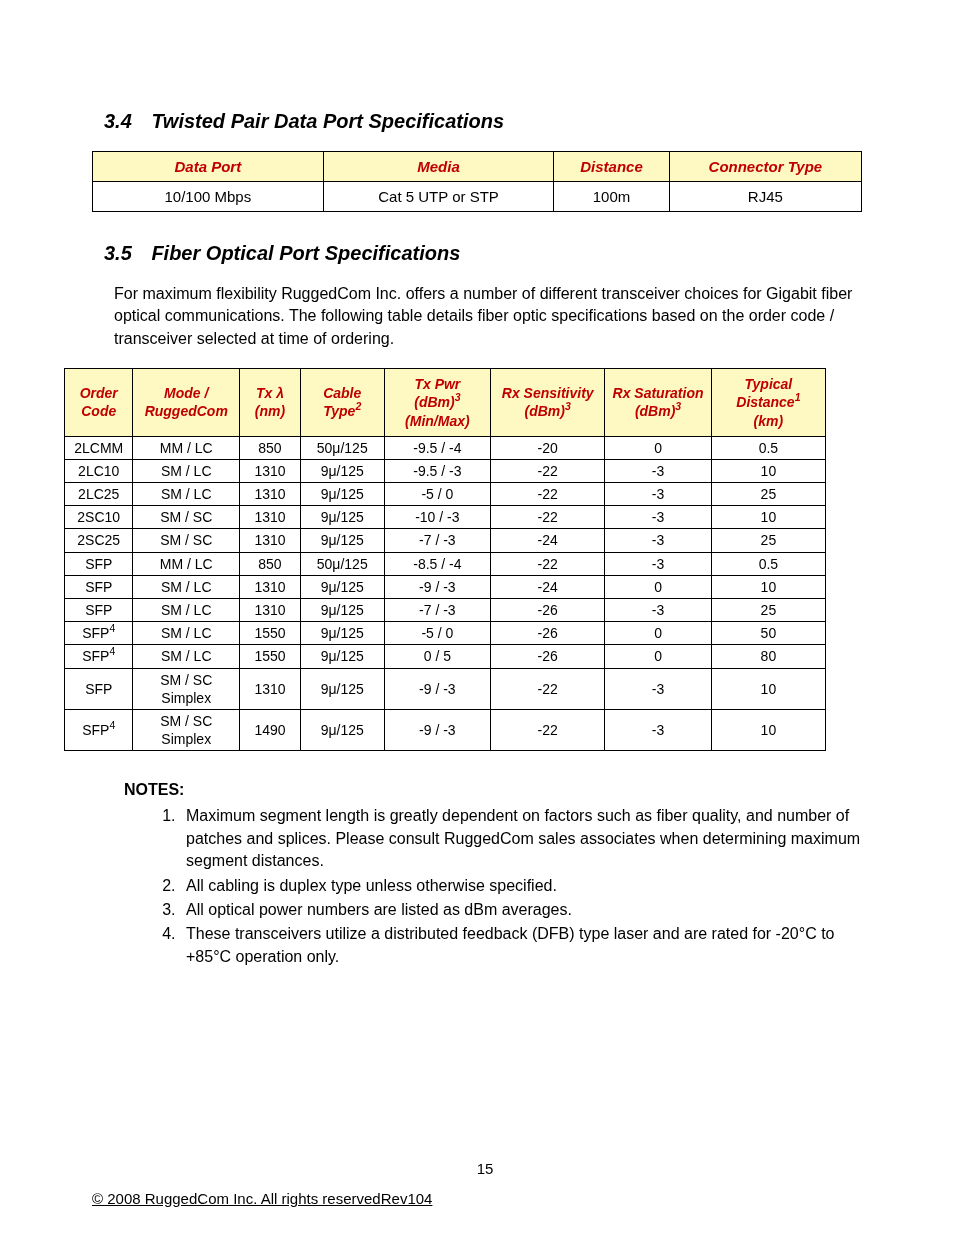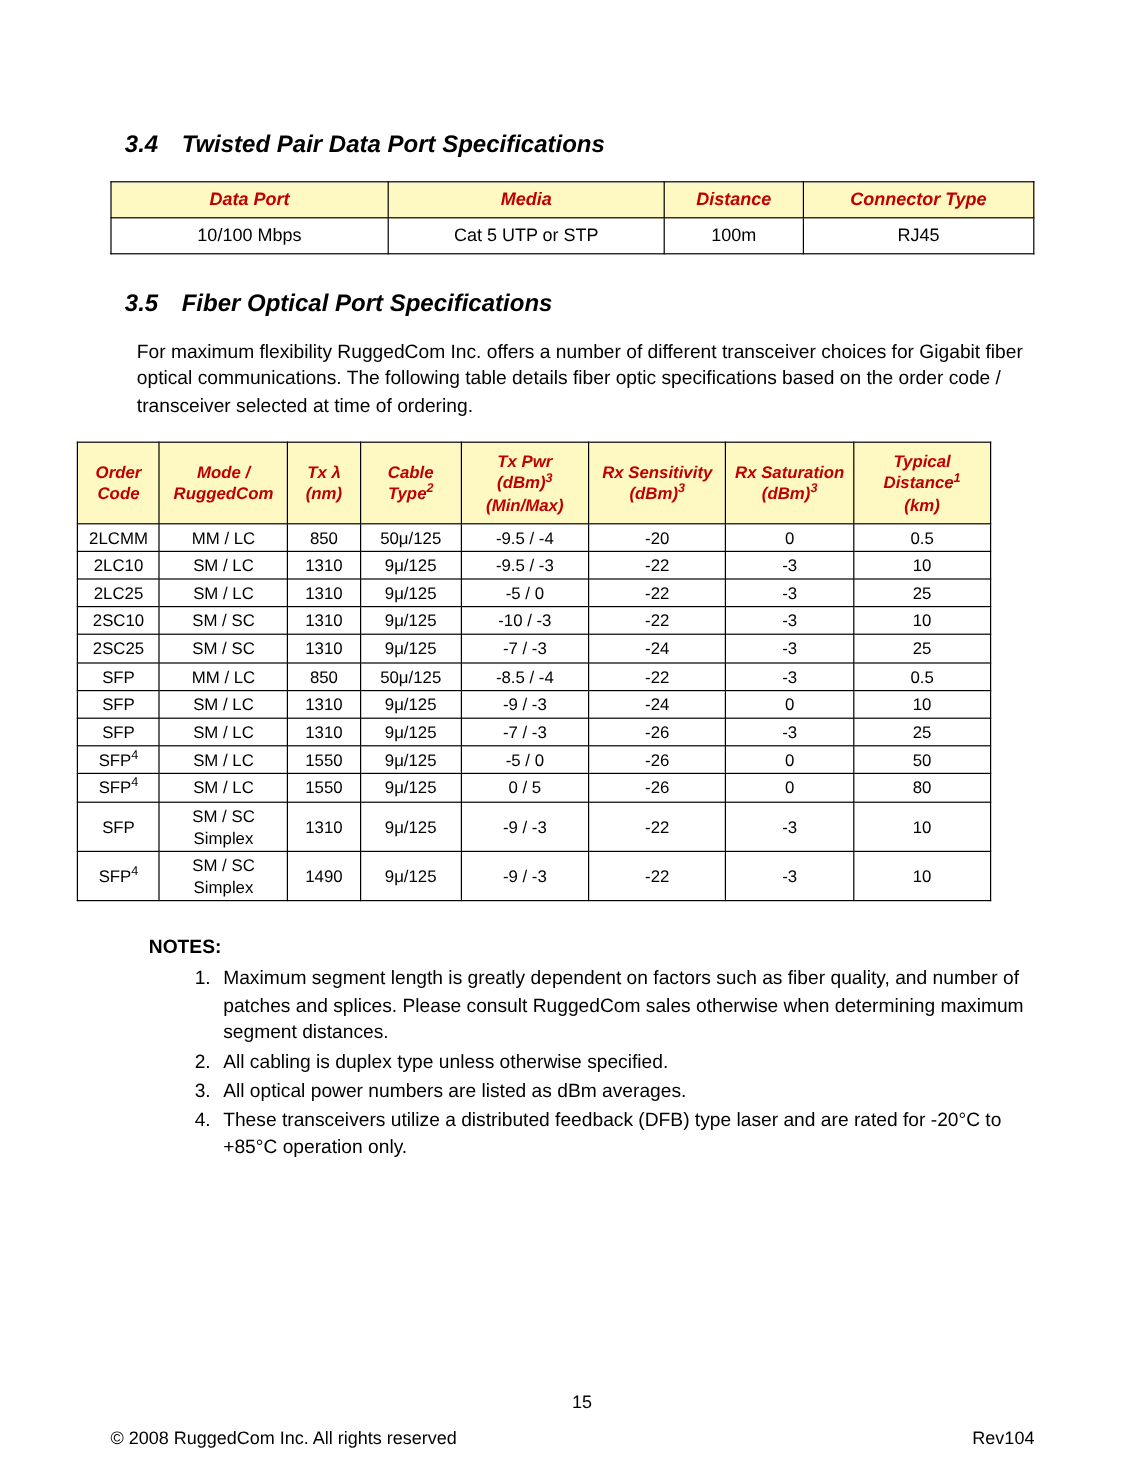--- a/index.html
+++ b/index.html
@@ -77,21 +77,21 @@
     right: 92px;
     font-size: 15px;
   }
   .page-num {
     position: absolute;
     bottom: 58px;
     left: 16px; right: 0;
     text-align: center;
     font-size: 15px;
   }
-  .footer-row { display: flex; justify-content: space-between; }
+  .footer-row { display: flex; justify-content: flex-start; text-decoration: underline; }
   .t2 {
     width: 762px;
     margin-left: -28px;
   }
   .t2 th { padding: 6px 4px; line-height: 1.3; }
   .t2 td { padding: 2px 4px; line-height: 1.3; }
 </style>
 </head>
 <body>
 
@@ -276,21 +276,21 @@
           <td>-9 / -3</td>
           <td>-22</td>
           <td>-3</td>
           <td>10</td>
         </tr>
       </tbody>
   </table>
 
   <div class="notes-label">NOTES:</div>
   <ol class="notes" id="noteslist">
-      <li>Maximum segment length is greatly dependent on factors such as fiber quality, and number of patches and splices. Please consult RuggedCom sales otherwise when determining maximum segment distances.</li>
+      <li>Maximum segment length is greatly dependent on factors such as fiber quality, and number of patches and splices. Please consult RuggedCom sales associates when determining maximum segment distances.</li>
       <li>All cabling is duplex type unless otherwise specified.</li>
       <li>All optical power numbers are listed as dBm averages.</li>
       <li>These transceivers utilize a distributed feedback (DFB) type laser and are rated for -20°C to +85°C operation only.</li>
     </ol>
 
   <div class="page-num">15</div>
   <div class="footer">
     <div class="footer-row">
       <span>©  2008 RuggedCom Inc. All rights reserved</span>
       <span>Rev104</span>

